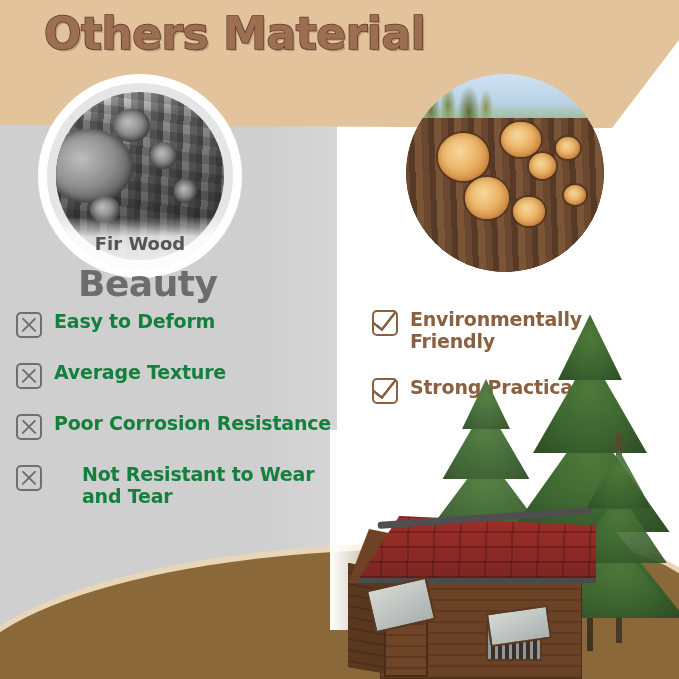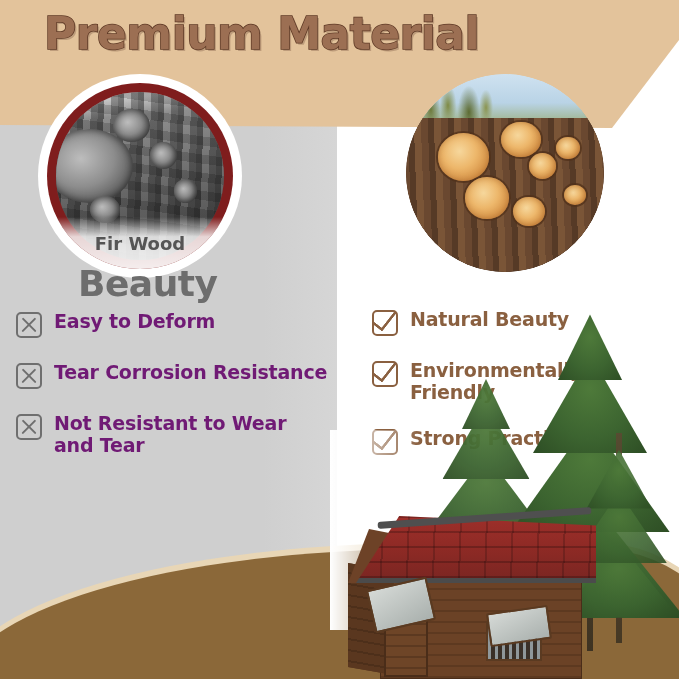--- a/index.html
+++ b/index.html
@@ -54,21 +54,21 @@
     text-shadow:2px 2px 0 rgba(95,58,38,.28);
     white-space:nowrap;
   }
 
   
   .circle{
     position:absolute;border-radius:50%;overflow:hidden;
   }
   .circle-fir{
     left:47px;top:83px;width:186px;height:186px;
-    background:#7f1d1d;
+    background:#e5e5e5;
     box-shadow:0 0 0 9px #ffffff;
   }
   .circle-fir .photo{
     position:absolute;left:9px;top:9px;width:168px;height:168px;border-radius:50%;
     overflow:hidden;
   }
   .circle-pine{
     left:406px;top:74px;width:198px;height:198px;
   }
   .circle-pine .photo{position:absolute;inset:0;border-radius:50%;overflow:hidden;}
@@ -156,21 +156,21 @@
   .box-c{border:2.4px solid #8a6040;}
   .box-c::after{
     content:"";position:absolute;left:3px;top:-6px;width:11px;height:21px;
     border-right:3px solid #8a6040;border-bottom:3px solid #8a6040;
     transform:rotate(38deg);border-radius:1px;
   }
 
   .row-label{
     font-size:19px;font-weight:700;line-height:1.18;letter-spacing:-0.2px;
   }
-  .lbl-others{color:#701a75;}
+  .lbl-others{color:#15803d;}
   .lbl-our{color:#8a6040;
     text-shadow:
       0 0 4px #fff, 0 0 4px #fff, 0 0 3px #fff,
       1px 1px 0 #fff,-1px 1px 0 #fff,1px -1px 0 #fff,-1px -1px 0 #fff;
   }
 
   
   .tree{position:absolute;pointer-events:none;}
   .tree-main{right:-6px;bottom:28px;width:190px;height:330px;}
   .tree-trunk{
@@ -251,21 +251,21 @@
 <div class="stage">
 
   <div class="bg-white"></div>
   <div class="bg-gray">
     <div class="bg-gray-fade"></div>
   </div>
   <div class="bg-beige"></div>
   <div class="bg-brown-light"></div>
   <div class="bg-brown"></div>
 
-  <div class="title">Premium Material</div>
+  <div class="title">Others Material</div>
 
   <div class="circle circle-fir">
     <div class="photo">
       <div class="fir-img"></div>
       <div class="fir-log" style="left:-6%;top:22%;width:52%;height:44%;"></div>
       <div class="fir-log" style="left:34%;top:10%;width:22%;height:20%;"></div>
       <div class="fir-log" style="left:56%;top:30%;width:16%;height:16%;"></div>
       <div class="fir-log" style="left:70%;top:52%;width:14%;height:14%;"></div>
       <div class="fir-log" style="left:20%;top:62%;width:18%;height:16%;"></div>
     </div>
@@ -290,33 +290,33 @@
 
   <div class="head-others">Beauty</div>
 
   <div class="list list-others">
     <div class="row">
       <span class="box box-x"></span>
       <span class="row-label lbl-others">Easy to Deform</span>
     </div>
     <div class="row">
       <span class="box box-x"></span>
-      <span class="row-label lbl-others">Tear Corrosion Resistance</span>
+      <span class="row-label lbl-others">Average Texture</span>
     </div>
     <div class="row">
       <span class="box box-x"></span>
-      <span class="row-label lbl-others" style="max-width:245px;">Not Resistant to Wear and Tear</span>
+      <span class="row-label lbl-others">Poor Corrosion Resistance</span>
+    </div>
+    <div class="row">
+      <span class="box box-x"></span>
+      <span class="row-label lbl-others" style="max-width:245px;margin-left:28px;">Not Resistant to Wear and Tear</span>
     </div>
   </div>
 
   <div class="list list-our">
-    <div class="row">
-      <span class="box box-c"></span>
-      <span class="row-label lbl-our">Natural Beauty</span>
-    </div>
     <div class="row">
       <span class="box box-c"></span>
       <span class="row-label lbl-our">Environmentally Friendly</span>
     </div>
     <div class="row">
       <span class="box box-c"></span>
       <span class="row-label lbl-our">Strong Practicality</span>
     </div>
   </div>
 

